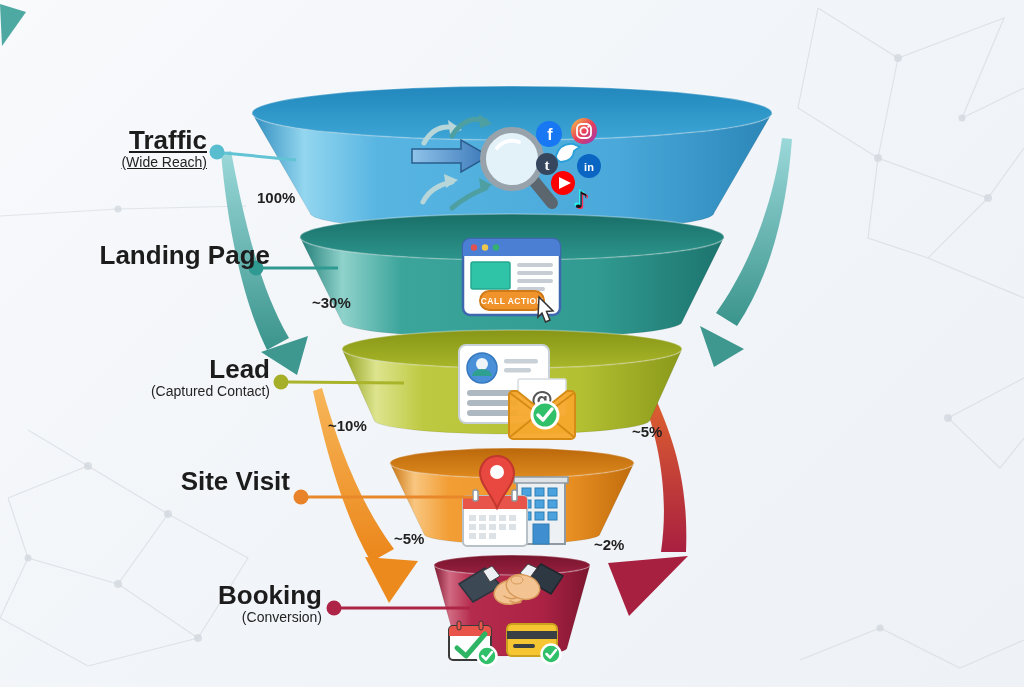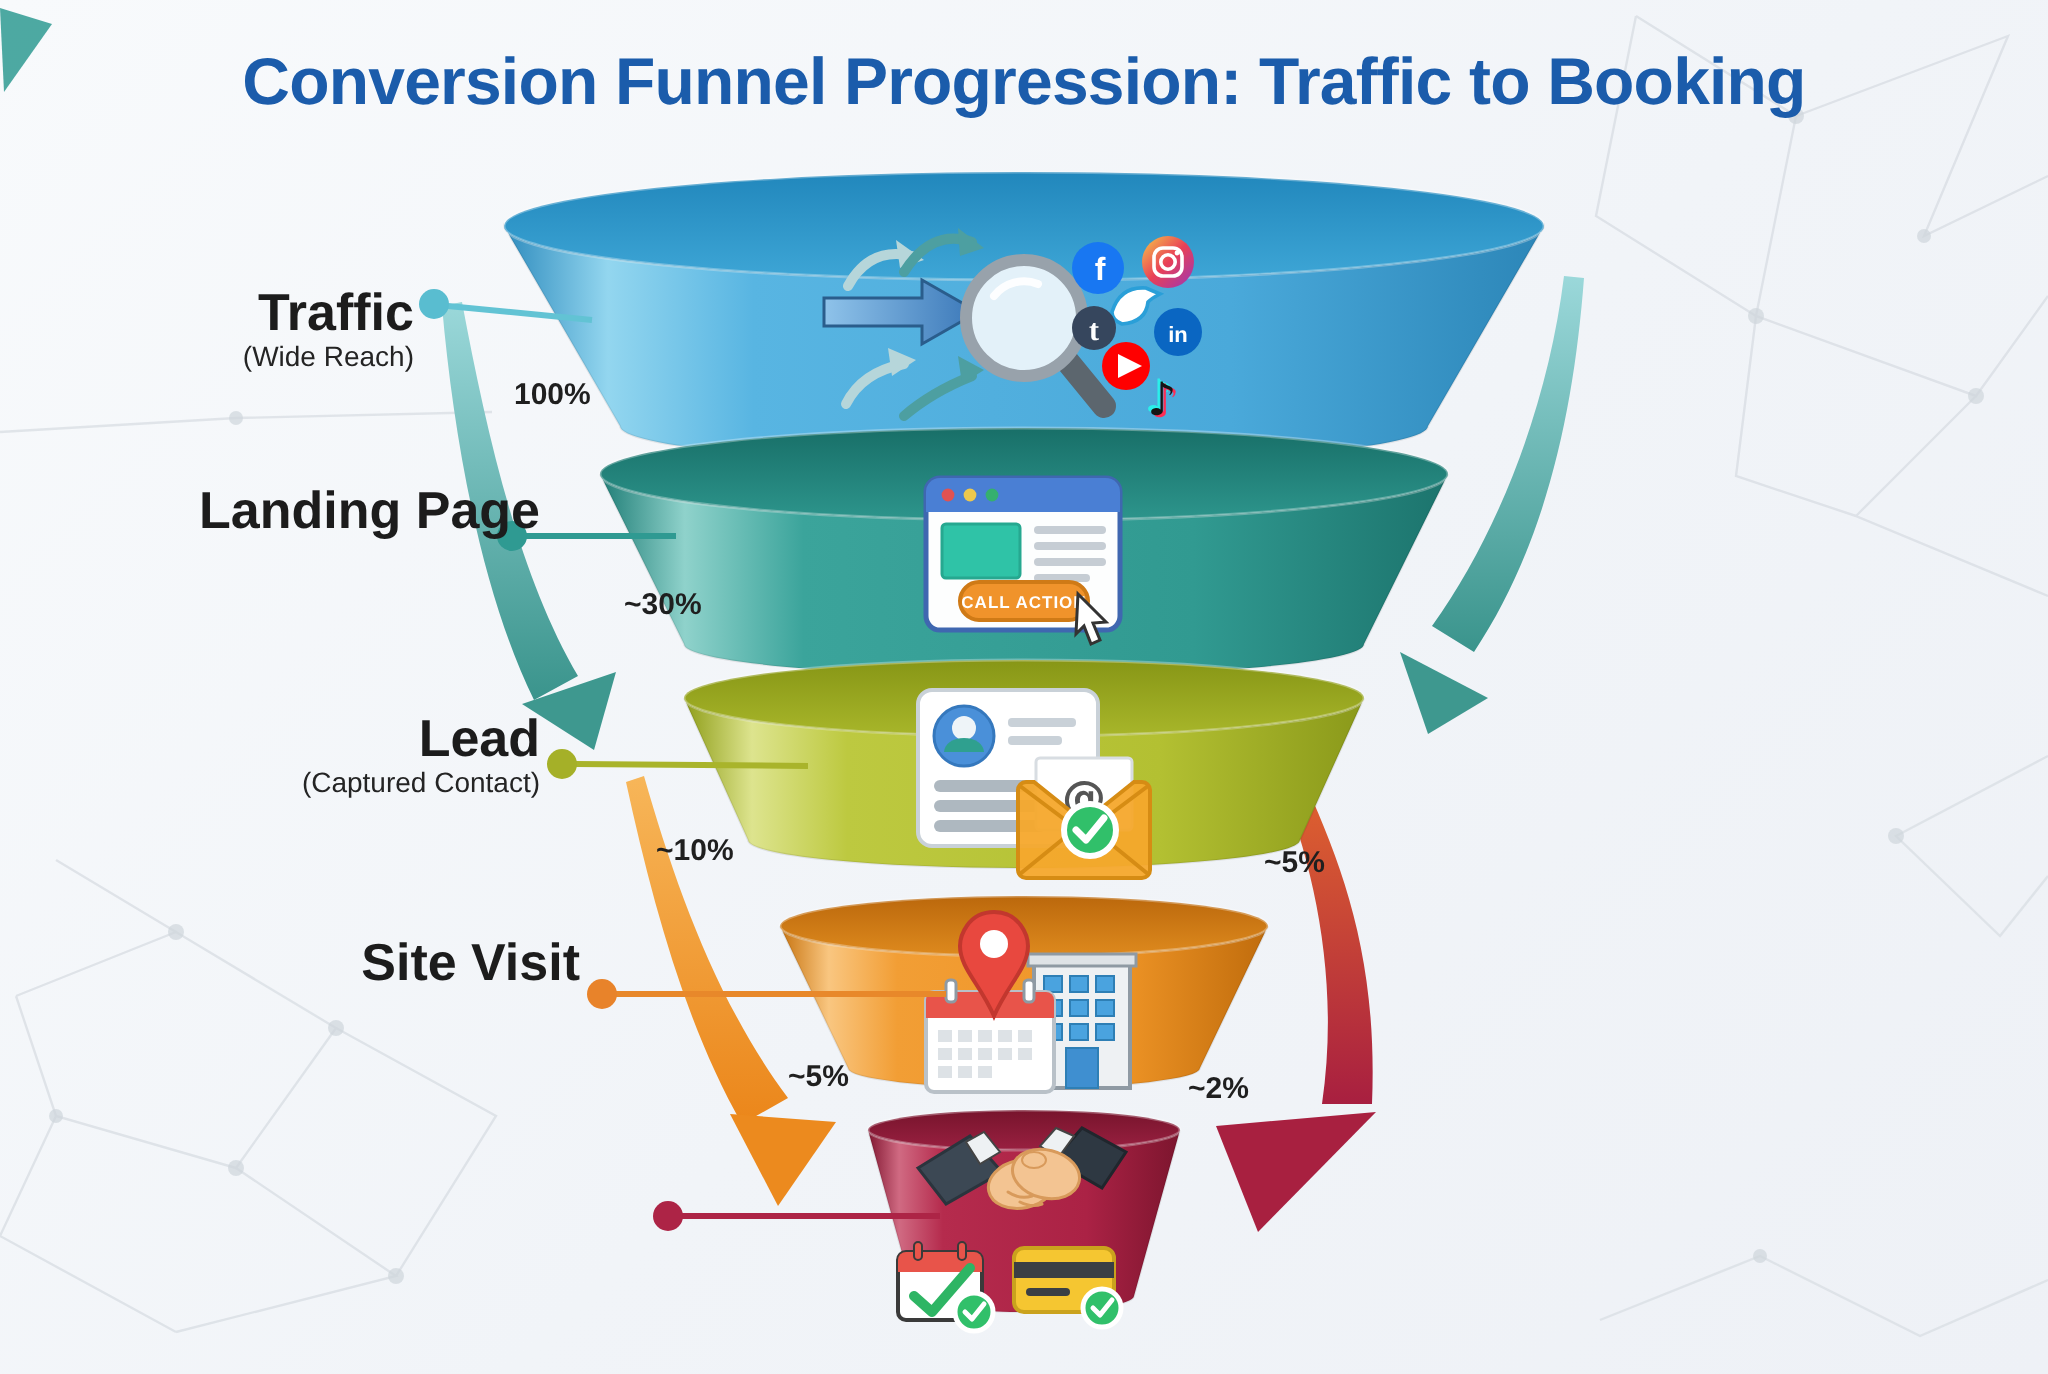--- a/index.html
+++ b/index.html
@@ -9,21 +9,21 @@
     font-family:"Liberation Sans",sans-serif;
   }
   svg{position:absolute;left:0;top:0;}
   .title{
     position:absolute;top:22px;left:0;width:100%;text-align:center;
     font-size:33px;font-weight:800;color:#1B5CAB;letter-spacing:-0.4px;
   }
   .stage-label{position:absolute;text-align:right;color:#1c1c1c;}
   .stage-label .name{font-size:26px;font-weight:bold;line-height:1.08;}
   .stage-label .sub{font-size:14px;font-weight:400;line-height:1.2;color:#242424;}
-  #lb-0{top:142px;right:817px;}
+  #lb-0{top:126px;right:817px;text-decoration:underline;}
   #lb-1{top:241px;right:754px;}
   #lb-2{top:355px;right:754px;}
   #lb-3{top:467px;right:734px;}
   #lb-4{top:581px;right:702px;}
   .pct{position:absolute;font-size:15px;font-weight:bold;color:#1f1f1f;}
   #pct-0{left:257px;top:189px;}
   #pct-1{left:312px;top:294px;}
   #pct-2{left:328px;top:417px;text-align:right;}
   #pct-3{left:394px;top:530px;}
   #pct-4{left:632px;top:423px;}
@@ -352,35 +352,38 @@
     <circle cx="256" cy="268" r="7.5" fill="#2f9a92" stroke="none"></circle>
     <line x1="288" y1="382" x2="404" y2="383" stroke="#a9b42b"></line>
     <circle cx="281" cy="382" r="7.5" fill="#a5b028" stroke="none"></circle>
     <line x1="308" y1="497" x2="473" y2="497" stroke="#e8882a"></line>
     <circle cx="301" cy="497" r="7.5" fill="#e8832a" stroke="none"></circle>
     <line x1="341" y1="608" x2="470" y2="608" stroke="#ad2446"></line>
     <circle cx="334" cy="608" r="7.5" fill="#ad2446" stroke="none"></circle>
   </g>
 </svg>
 
-  <div class="title">Conversion Funnel Progression: Traffic to Booking</div>
 
   <div class="stage-label" id="lb-0">
     <div class="name">Traffic</div>
     <div class="sub">(Wide Reach)</div>
   </div>
   <div class="stage-label" id="lb-1">
     <div class="name">Landing Page</div>
   </div>
   <div class="stage-label" id="lb-2">
     <div class="name">Lead</div>
     <div class="sub">(Captured Contact)</div>
   </div>
   <div class="stage-label" id="lb-3">
     <div class="name">Site Visit</div>
+  </div>
+  <div class="stage-label" id="lb-4">
+    <div class="name">Booking</div>
+    <div class="sub">(Conversion)</div>
   </div>
 
   <span class="pct" id="pct-0">100%</span>
   <span class="pct" id="pct-1">~30%</span>
   <span class="pct" id="pct-2">~10%</span>
   <span class="pct" id="pct-3">~5%</span>
   <span class="pct" id="pct-4">~5%</span>
   <span class="pct" id="pct-5">~2%</span>
 
 </div>

